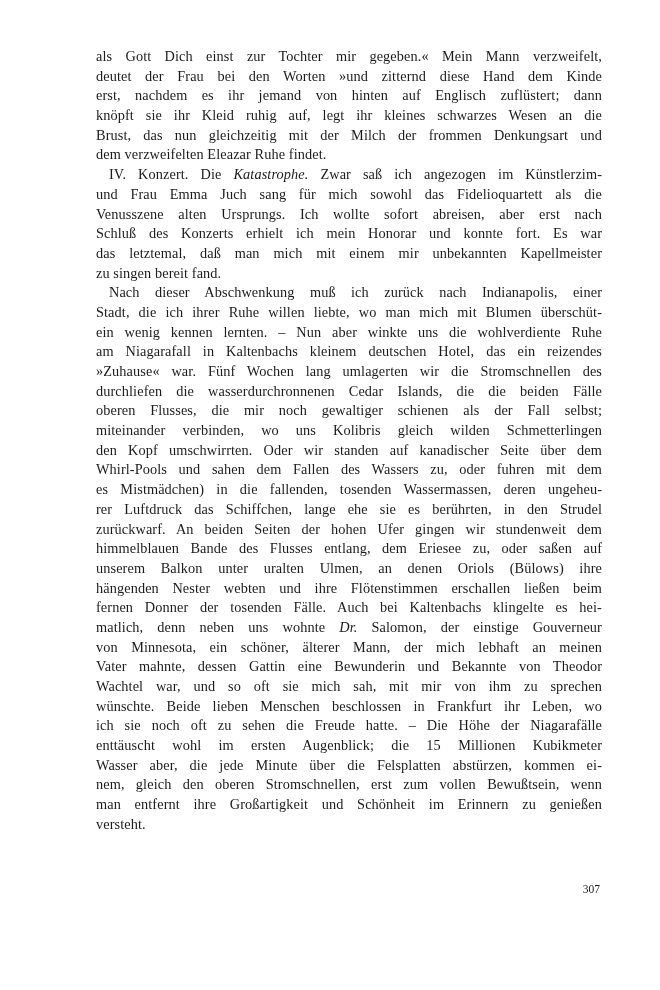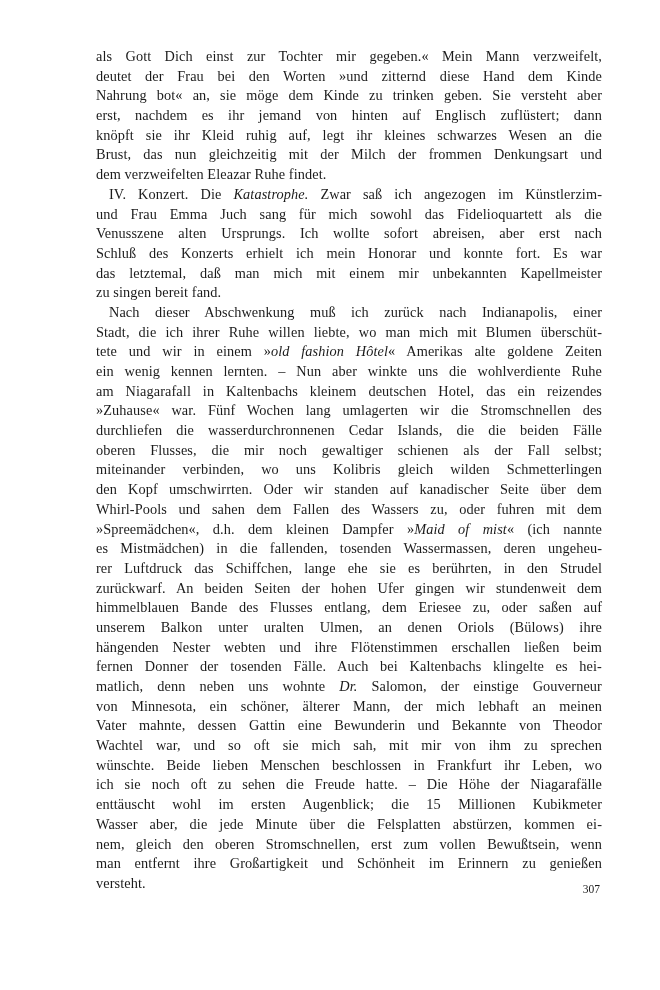--- a/index.html
+++ b/index.html
@@ -54,43 +54,40 @@
     color: #1b1b1b;
   }
 </style>
 </head>
 <body>
 
 <div class="book-page">
   <div class="text-block">
       <div class="line"><span>als Gott Dich einst zur Tochter mir gegeben.« Mein Mann verzweifelt,</span></div>
       <div class="line"><span>deutet der Frau bei den Worten »und zitternd diese Hand dem Kinde</span></div>
-      <div class="line"><span>Nahrung bot« an, sie möge dem Kinde zu trinken geben. Sie versteht aber</span></div>
       <div class="line"><span>erst, nachdem es ihr jemand von hinten auf Englisch zuflüstert; dann</span></div>
       <div class="line"><span>knöpft sie ihr Kleid ruhig auf, legt ihr kleines schwarzes Wesen an die</span></div>
       <div class="line"><span>Brust, das nun gleichzeitig mit der Milch der frommen Denkungsart und</span></div>
       <div class="line para-end"><span>dem verzweifelten Eleazar Ruhe findet.</span></div>
       <div class="line indent"><span>IV. Konzert. Die </span><i>Katastrophe.</i><span> Zwar saß ich angezogen im Künstlerzim-</span></div>
       <div class="line"><span>und Frau Emma Juch sang für mich sowohl das Fidelioquartett als die</span></div>
       <div class="line"><span>Venusszene alten Ursprungs. Ich wollte sofort abreisen, aber erst nach</span></div>
       <div class="line"><span>Schluß des Konzerts erhielt ich mein Honorar und konnte fort. Es war</span></div>
       <div class="line"><span>das letztemal, daß man mich mit einem mir unbekannten Kapellmeister</span></div>
       <div class="line para-end"><span>zu singen bereit fand.</span></div>
       <div class="line indent"><span>Nach dieser Abschwenkung muß ich zurück nach Indianapolis, einer</span></div>
       <div class="line"><span>Stadt, die ich ihrer Ruhe willen liebte, wo man mich mit Blumen überschüt-</span></div>
-      <div class="line"><span>tete und wir in einem »</span><i>old fashion Hôtel</i><span>« Amerikas alte goldene Zeiten</span></div>
       <div class="line"><span>ein wenig kennen lernten. – Nun aber winkte uns die wohlverdiente Ruhe</span></div>
       <div class="line"><span>am Niagarafall in Kaltenbachs kleinem deutschen Hotel, das ein reizendes</span></div>
       <div class="line"><span>»Zuhause« war. Fünf Wochen lang umlagerten wir die Stromschnellen des</span></div>
       <div class="line"><span>durchliefen die wasserdurchronnenen Cedar Islands, die die beiden Fälle</span></div>
       <div class="line"><span>oberen Flusses, die mir noch gewaltiger schienen als der Fall selbst;</span></div>
       <div class="line"><span>miteinander verbinden, wo uns Kolibris gleich wilden Schmetterlingen</span></div>
       <div class="line"><span>den Kopf umschwirrten. Oder wir standen auf kanadischer Seite über dem</span></div>
       <div class="line"><span>Whirl-Pools und sahen dem Fallen des Wassers zu, oder fuhren mit dem</span></div>
-      <div class="line"><span>»Spreemädchen«, d.h. dem kleinen Dampfer »</span><i>Maid of mist</i><span>« (ich nannte</span></div>
       <div class="line"><span>es Mistmädchen) in die fallenden, tosenden Wassermassen, deren ungeheu-</span></div>
       <div class="line"><span>rer Luftdruck das Schiffchen, lange ehe sie es berührten, in den Strudel</span></div>
       <div class="line"><span>zurückwarf. An beiden Seiten der hohen Ufer gingen wir stundenweit dem</span></div>
       <div class="line"><span>himmelblauen Bande des Flusses entlang, dem Eriesee zu, oder saßen auf</span></div>
       <div class="line"><span>unserem Balkon unter uralten Ulmen, an denen Oriols (Bülows) ihre</span></div>
       <div class="line"><span>hängenden Nester webten und ihre Flötenstimmen erschallen ließen beim</span></div>
       <div class="line"><span>fernen Donner der tosenden Fälle. Auch bei Kaltenbachs klingelte es hei-</span></div>
       <div class="line"><span>matlich, denn neben uns wohnte </span><i>Dr.</i><span> Salomon, der einstige Gouverneur</span></div>
       <div class="line"><span>von Minnesota, ein schöner, älterer Mann, der mich lebhaft an meinen</span></div>
       <div class="line"><span>Vater mahnte, dessen Gattin eine Bewunderin und Bekannte von Theodor</span></div>

